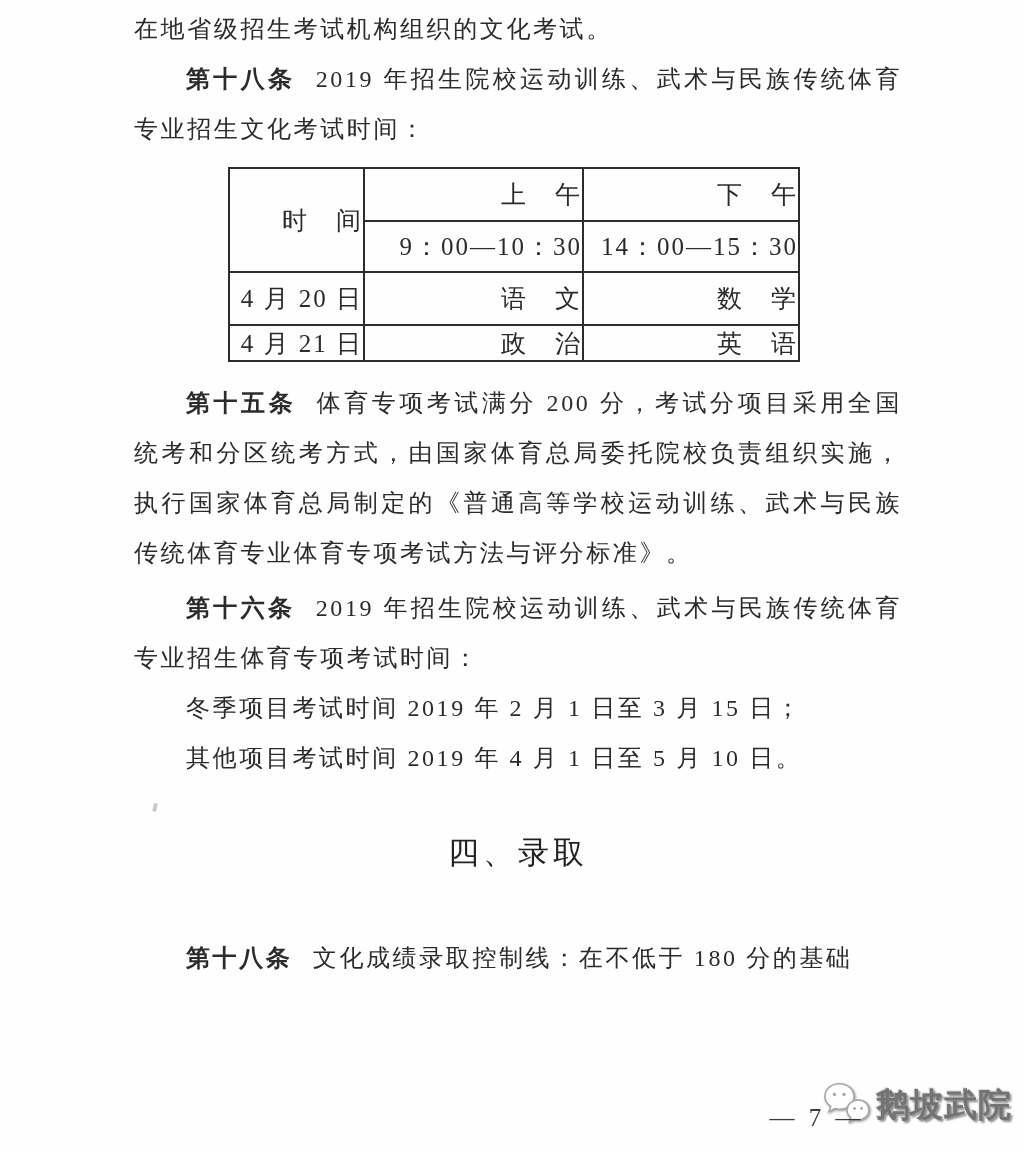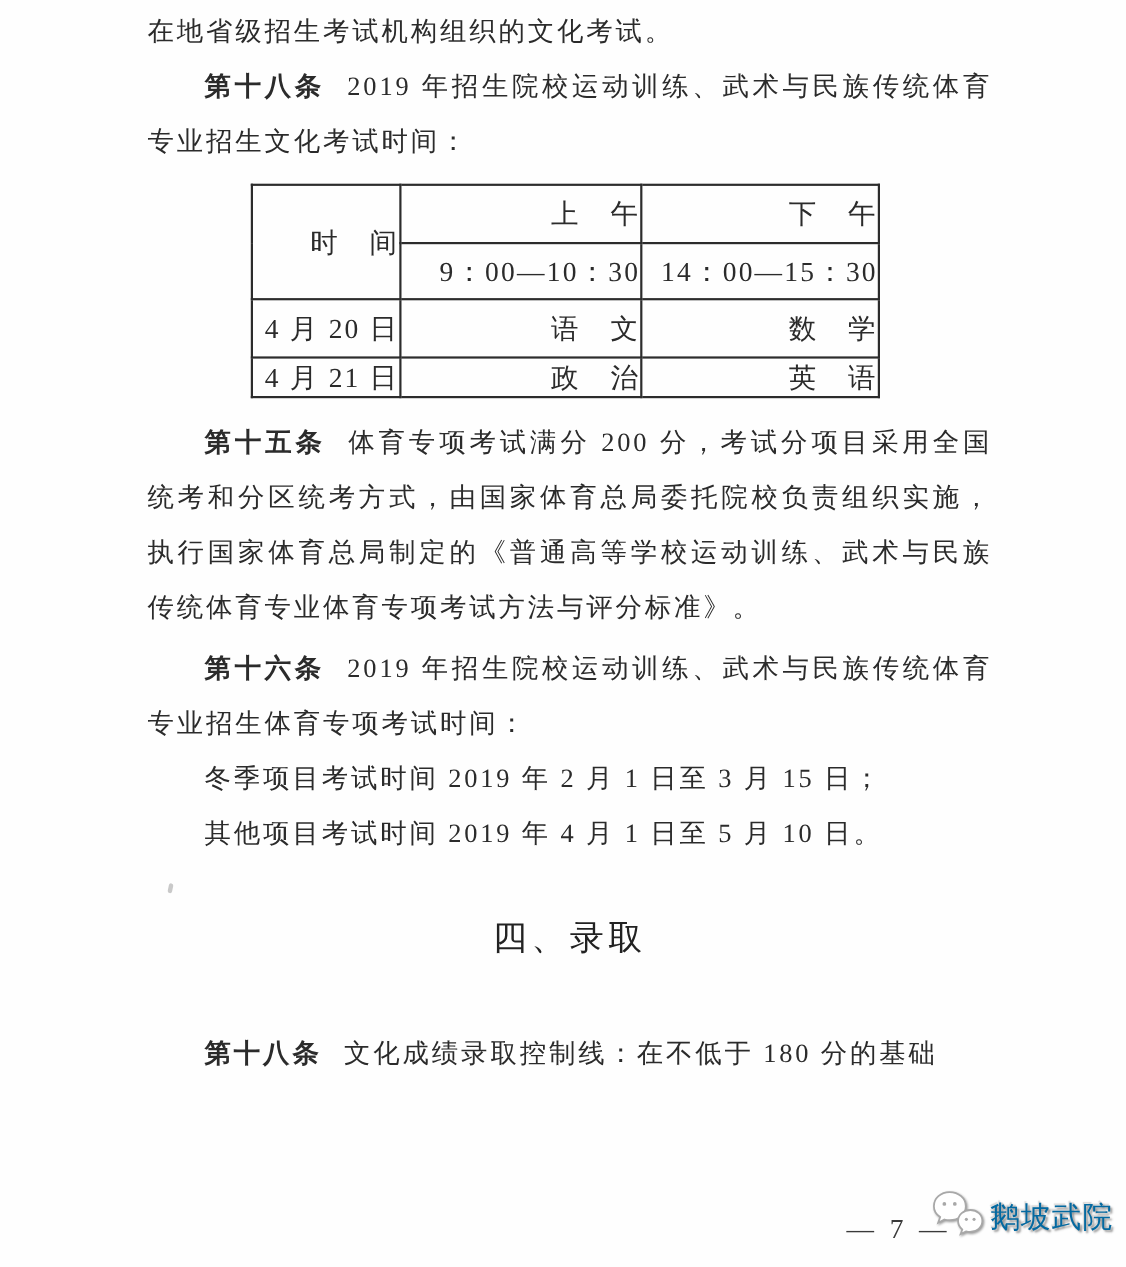--- a/index.html
+++ b/index.html
@@ -85,24 +85,24 @@
   }
   .watermark{
     position:absolute;
     top:1080px;
     right:12px;
     display:flex;
     align-items:center;
     gap:3px;
   }
   .watermark .wm-text{
-    font-size:27px;
-    font-weight:normal;
+    font-size:33px;
+    font-weight:bold;
     letter-spacing:1px;
-    color:#0369a1;
+    color:#737373;
     text-shadow:2px 2px 2px #8f8f8f, -1px -1px 1px #d8d8d8, 0 0 1px #bfbfbf;
     white-space:nowrap;
   }
   .wm-icon{ flex:0 0 auto; filter:drop-shadow(1.5px 1.5px 1px #9a9a9a); }
   .speck{
     position:absolute;
     left:153px;
     top:803px;
     width:4px;
     height:9px;

